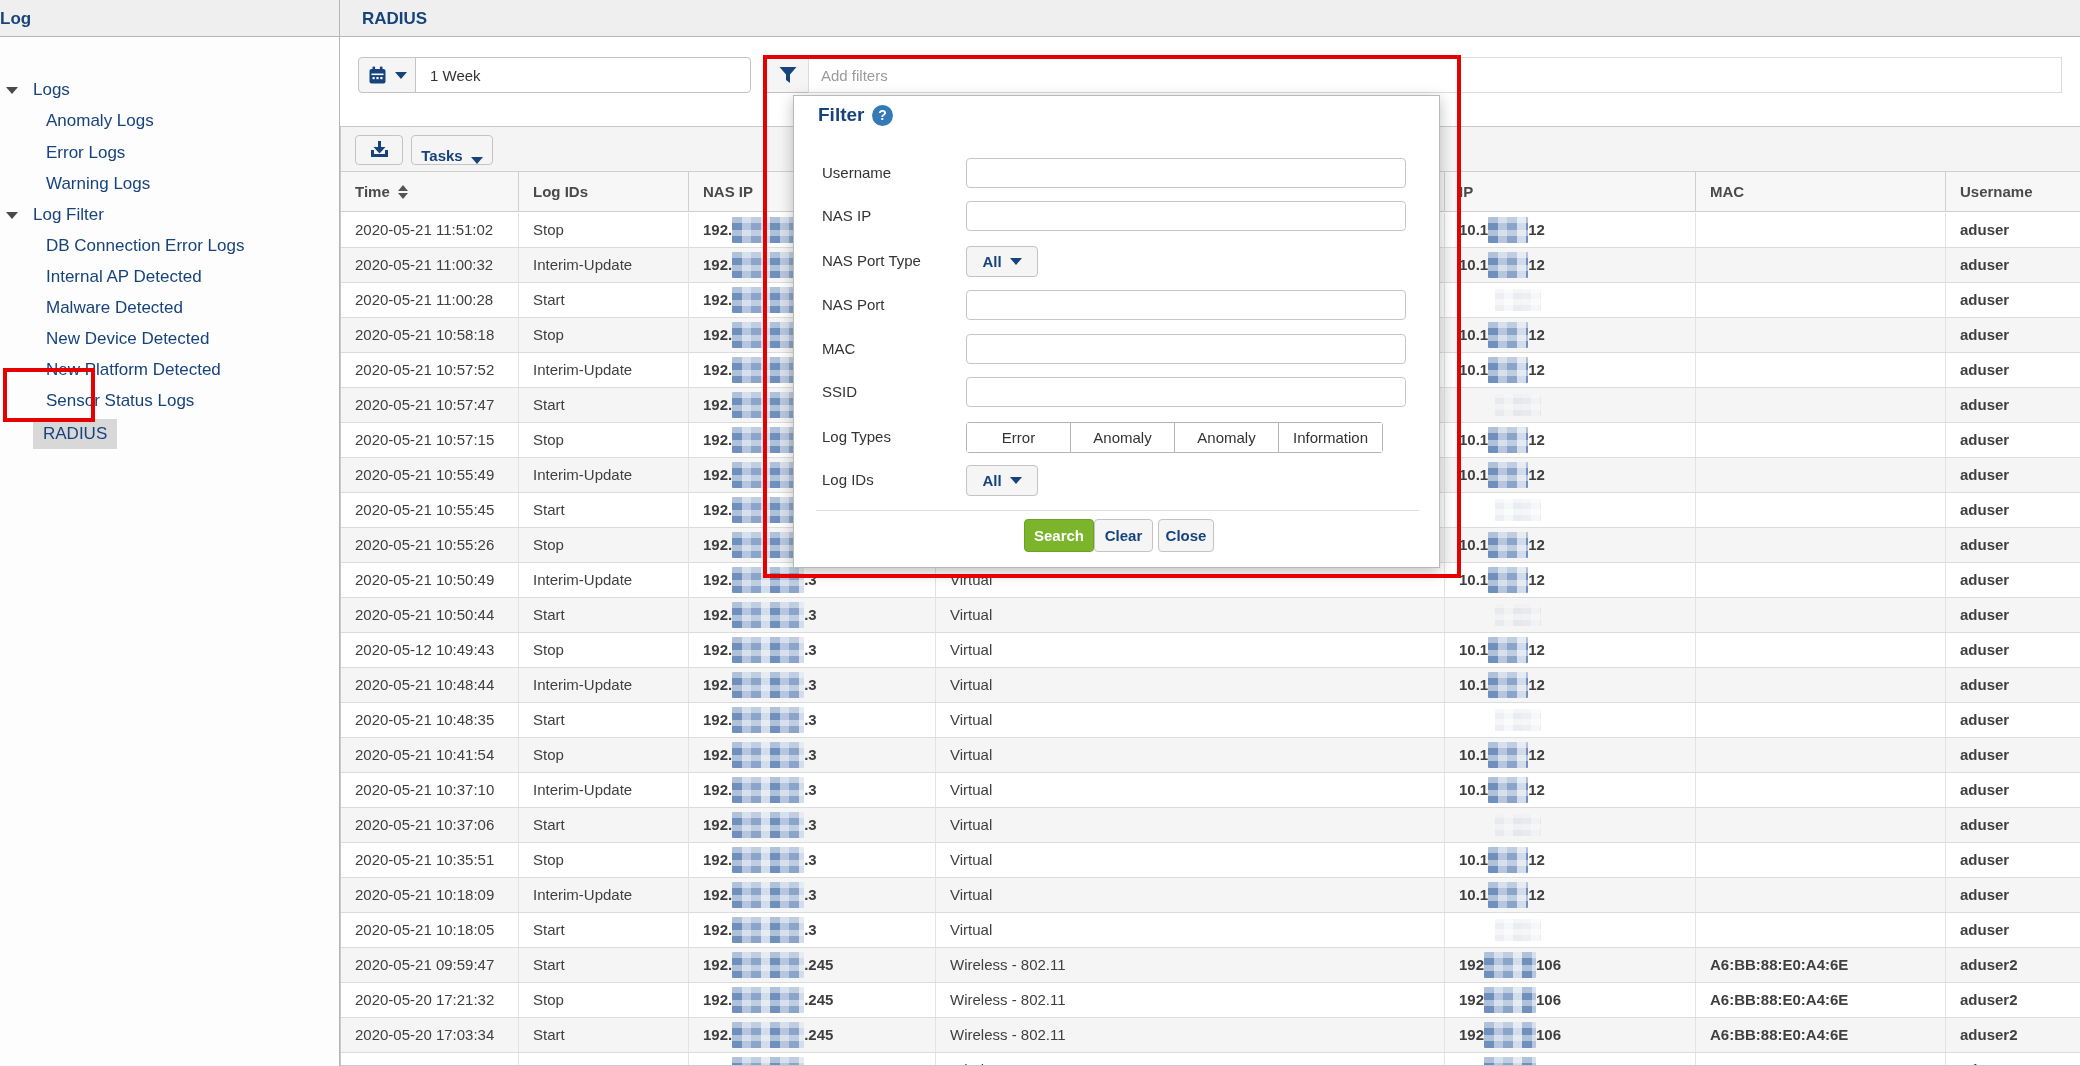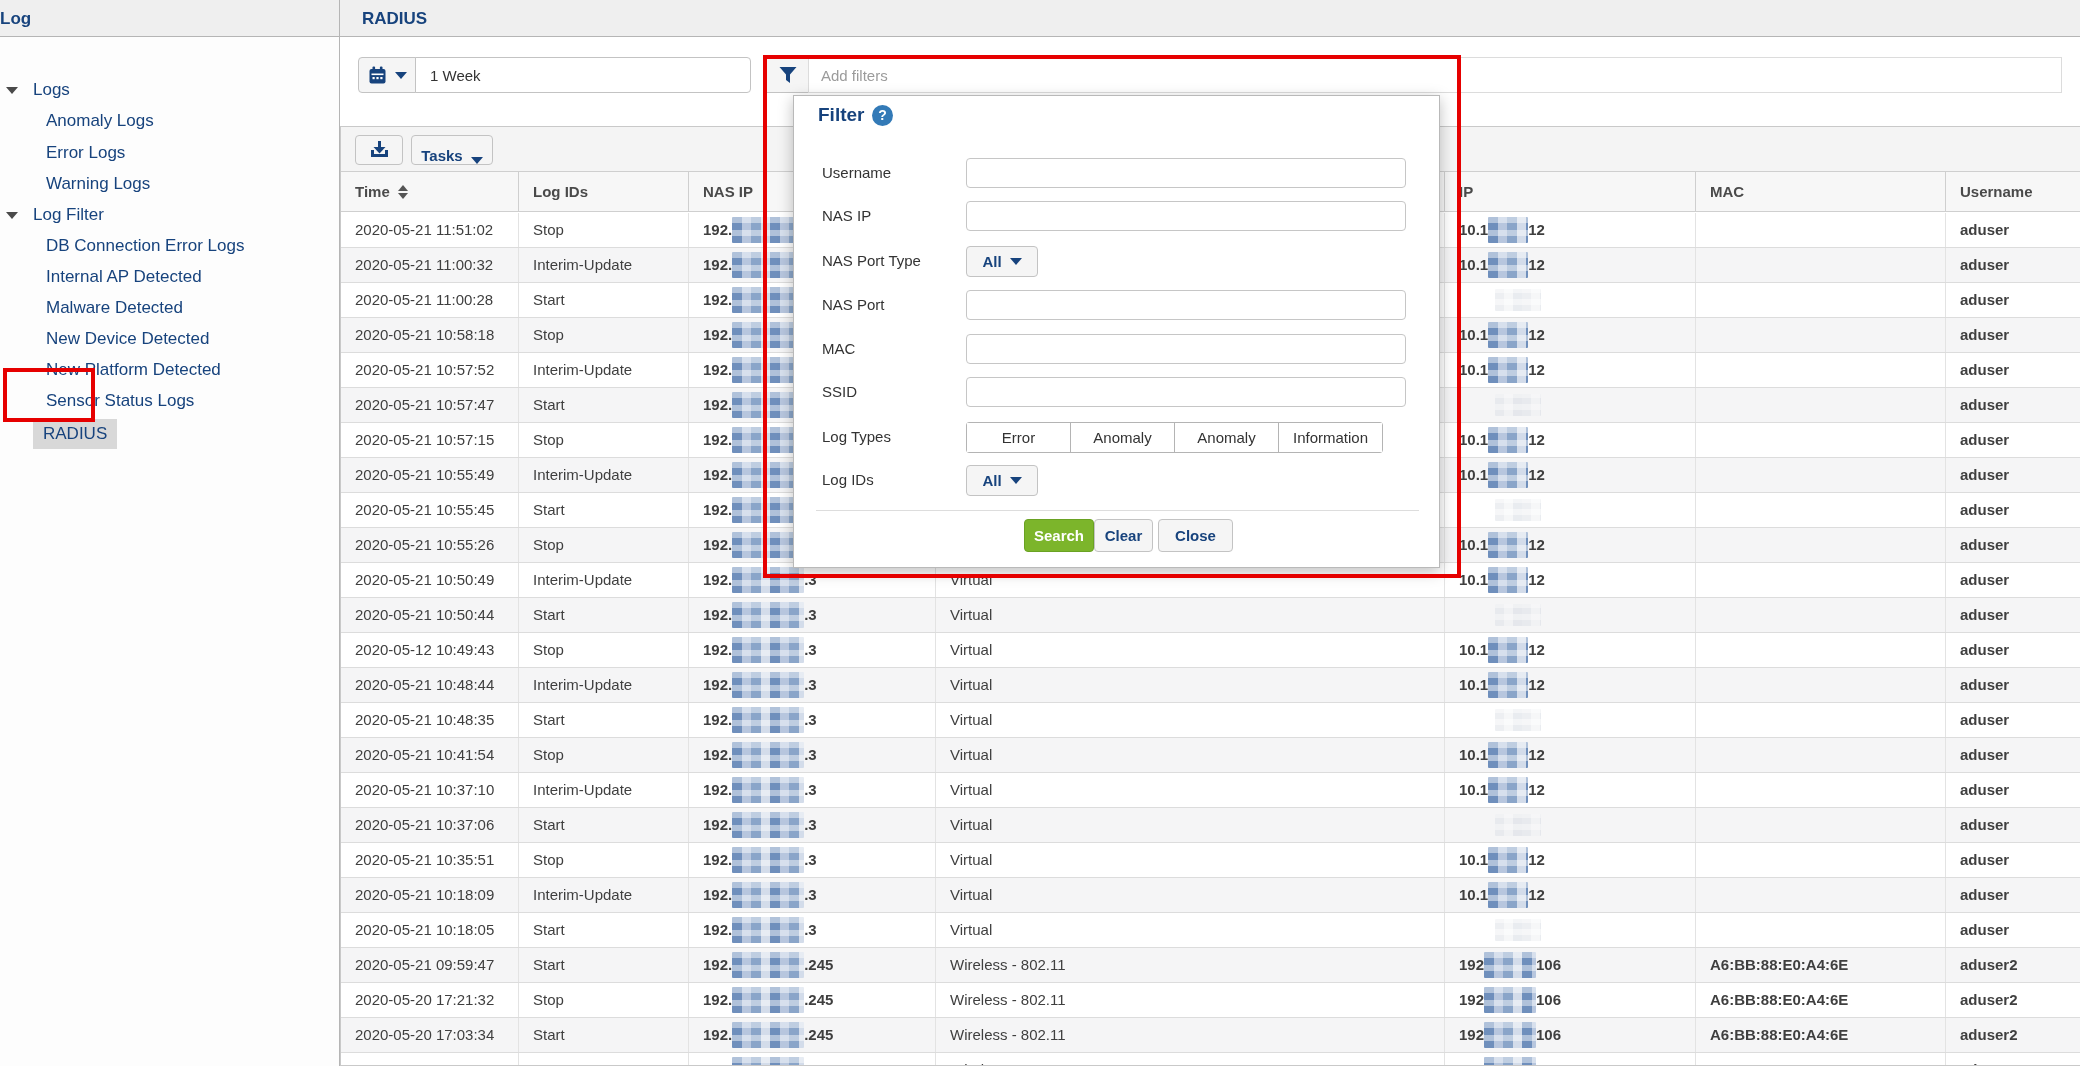--- a/index.html
+++ b/index.html
@@ -87,21 +87,21 @@
   #logtype-group { position:absolute; left:172px; top:326px; width:417px; height:31px;
                    display:flex; border:1px solid #b4b4b4; border-radius:3px; background:#fff; }
   .lt-btn { flex:1 1 0; border-right:1px solid #b4b4b4; background:#fff; font-size:15px;
             color:#333; display:flex; align-items:center; justify-content:center; cursor:pointer; }
   .lt-btn:last-child { border-right:none;text-align:center; }
   #popup-divider { position:absolute; left:22px; top:414px; width:603px; height:1px; background:#ddd; }
   #search-btn { position:absolute; left:230px; top:423px; width:70px; height:33px;
                 background:#7cb52b; border:1px solid #6aa223; border-radius:4px; color:#fff;
                 font-weight:bold; font-size:15px; cursor:pointer; }
   #clear-btn  { position:absolute; left:300px; top:423px; width:59px; height:33px; }
-  #close-btn  { position:absolute; left:364px; top:423px; width:75px; height:33px; }
+  #close-btn  { position:absolute; left:364px; top:423px; width:56px; height:33px; }
 
   .sort-icon { display:inline-flex; flex-direction:column; gap:2px; }
   .sort-icon .up { width:0;height:0;border-left:5px solid transparent;border-right:5px solid transparent;border-bottom:6px solid #555; }
   .sort-icon .dn { width:0;height:0;border-left:5px solid transparent;border-right:5px solid transparent;border-top:6px solid #555; }
 </style>
 </head>
 <body>
 
 <div id="topbar" class="abs">
   <div id="sidebar-title" class="bar-title">Log</div>

